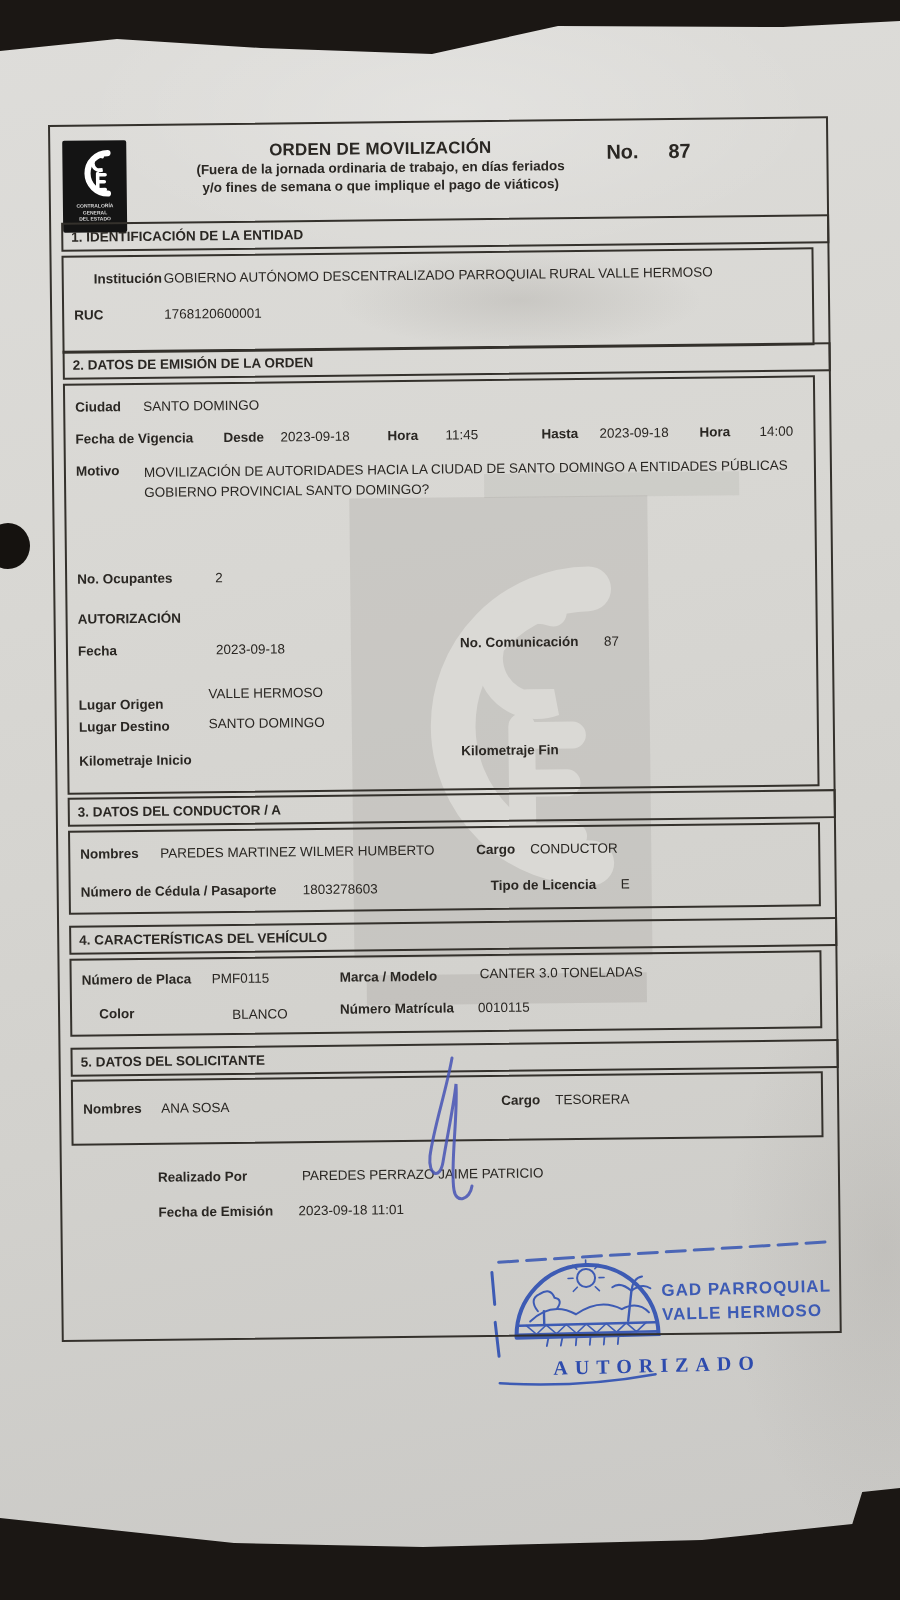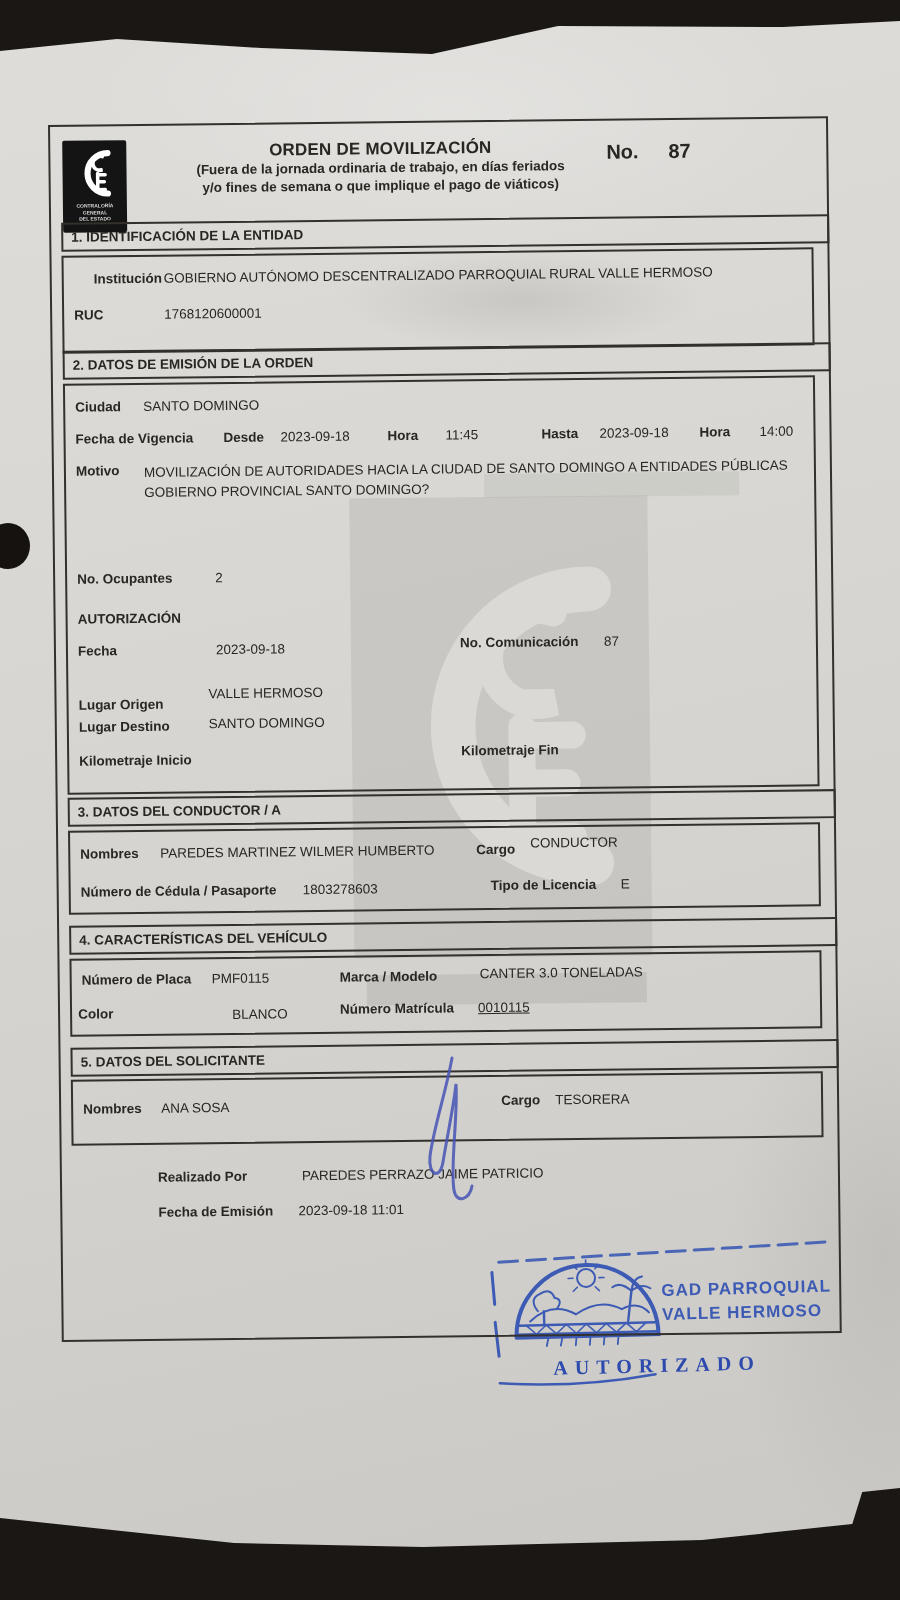--- a/index.html
+++ b/index.html
@@ -151,37 +151,37 @@
 
         <span class="lbl" style="left:10px;top:368px;">Kilometraje Inicio</span>
         <span class="lbl" style="left:392px;top:362px;">Kilometraje Fin</span>
       </div>
 
       <div class="sec-head" style="top:671px;">3. DATOS DEL CONDUCTOR / A</div>
       <div class="sec-body" style="top:704px;height:80px;">
         <span class="lbl" style="left:10px;top:14px;">Nombres</span>
         <span class="val" style="left:90px;top:14px;">PAREDES MARTINEZ WILMER HUMBERTO</span>
         <span class="lbl" style="left:406px;top:14px;">Cargo</span>
-        <span class="val" style="left:460px;top:8px;">CONDUCTOR</span>
+        <span class="val" style="left:460px;top:14px;">CONDUCTOR</span>
         <span class="lbl" style="left:10px;top:52px;">Número de Cédula / Pasaporte</span>
         <span class="val" style="left:232px;top:52px;">1803278603</span>
         <span class="lbl" style="left:420px;top:50px;">Tipo de Licencia</span>
         <span class="val" style="left:550px;top:50px;">E</span>
       </div>
 
       <div class="sec-head" style="top:799px;">4. CARACTERÍSTICAS DEL VEHÍCULO</div>
       <div class="sec-body" style="top:832px;height:74px;">
         <span class="lbl" style="left:10px;top:12px;">Número de Placa</span>
         <span class="val" style="left:140px;top:12px;">PMF0115</span>
         <span class="lbl" style="left:268px;top:12px;">Marca / Modelo</span>
         <span class="val" style="left:408px;top:10px;">CANTER 3.0 TONELADAS</span>
-        <span class="lbl" style="left:6px;top:46px;">Color</span>
+        <span class="lbl" style="left:27px;top:46px;">Color</span>
         <span class="val" style="left:140px;top:48px;margin-left:20px;">BLANCO</span>
         <span class="lbl" style="left:268px;top:44px;">Número Matrícula</span>
-        <span class="val" style="left:406px;top:44px;text-decoration:underline;">0010115</span>
+        <span class="val" style="left:406px;top:44px;">0010115</span>
       </div>
 
       <div class="sec-head" style="top:921px;">5. DATOS DEL SOLICITANTE</div>
       <div class="sec-body" style="top:953px;height:62px;">
         <span class="lbl" style="left:10px;top:20px;">Nombres</span>
         <span class="val" style="left:88px;top:20px;">ANA SOSA</span>
         <span class="lbl" style="left:428px;top:16px;">Cargo</span>
         <span class="val" style="left:482px;top:16px;">TESORERA</span>
       </div>
 

